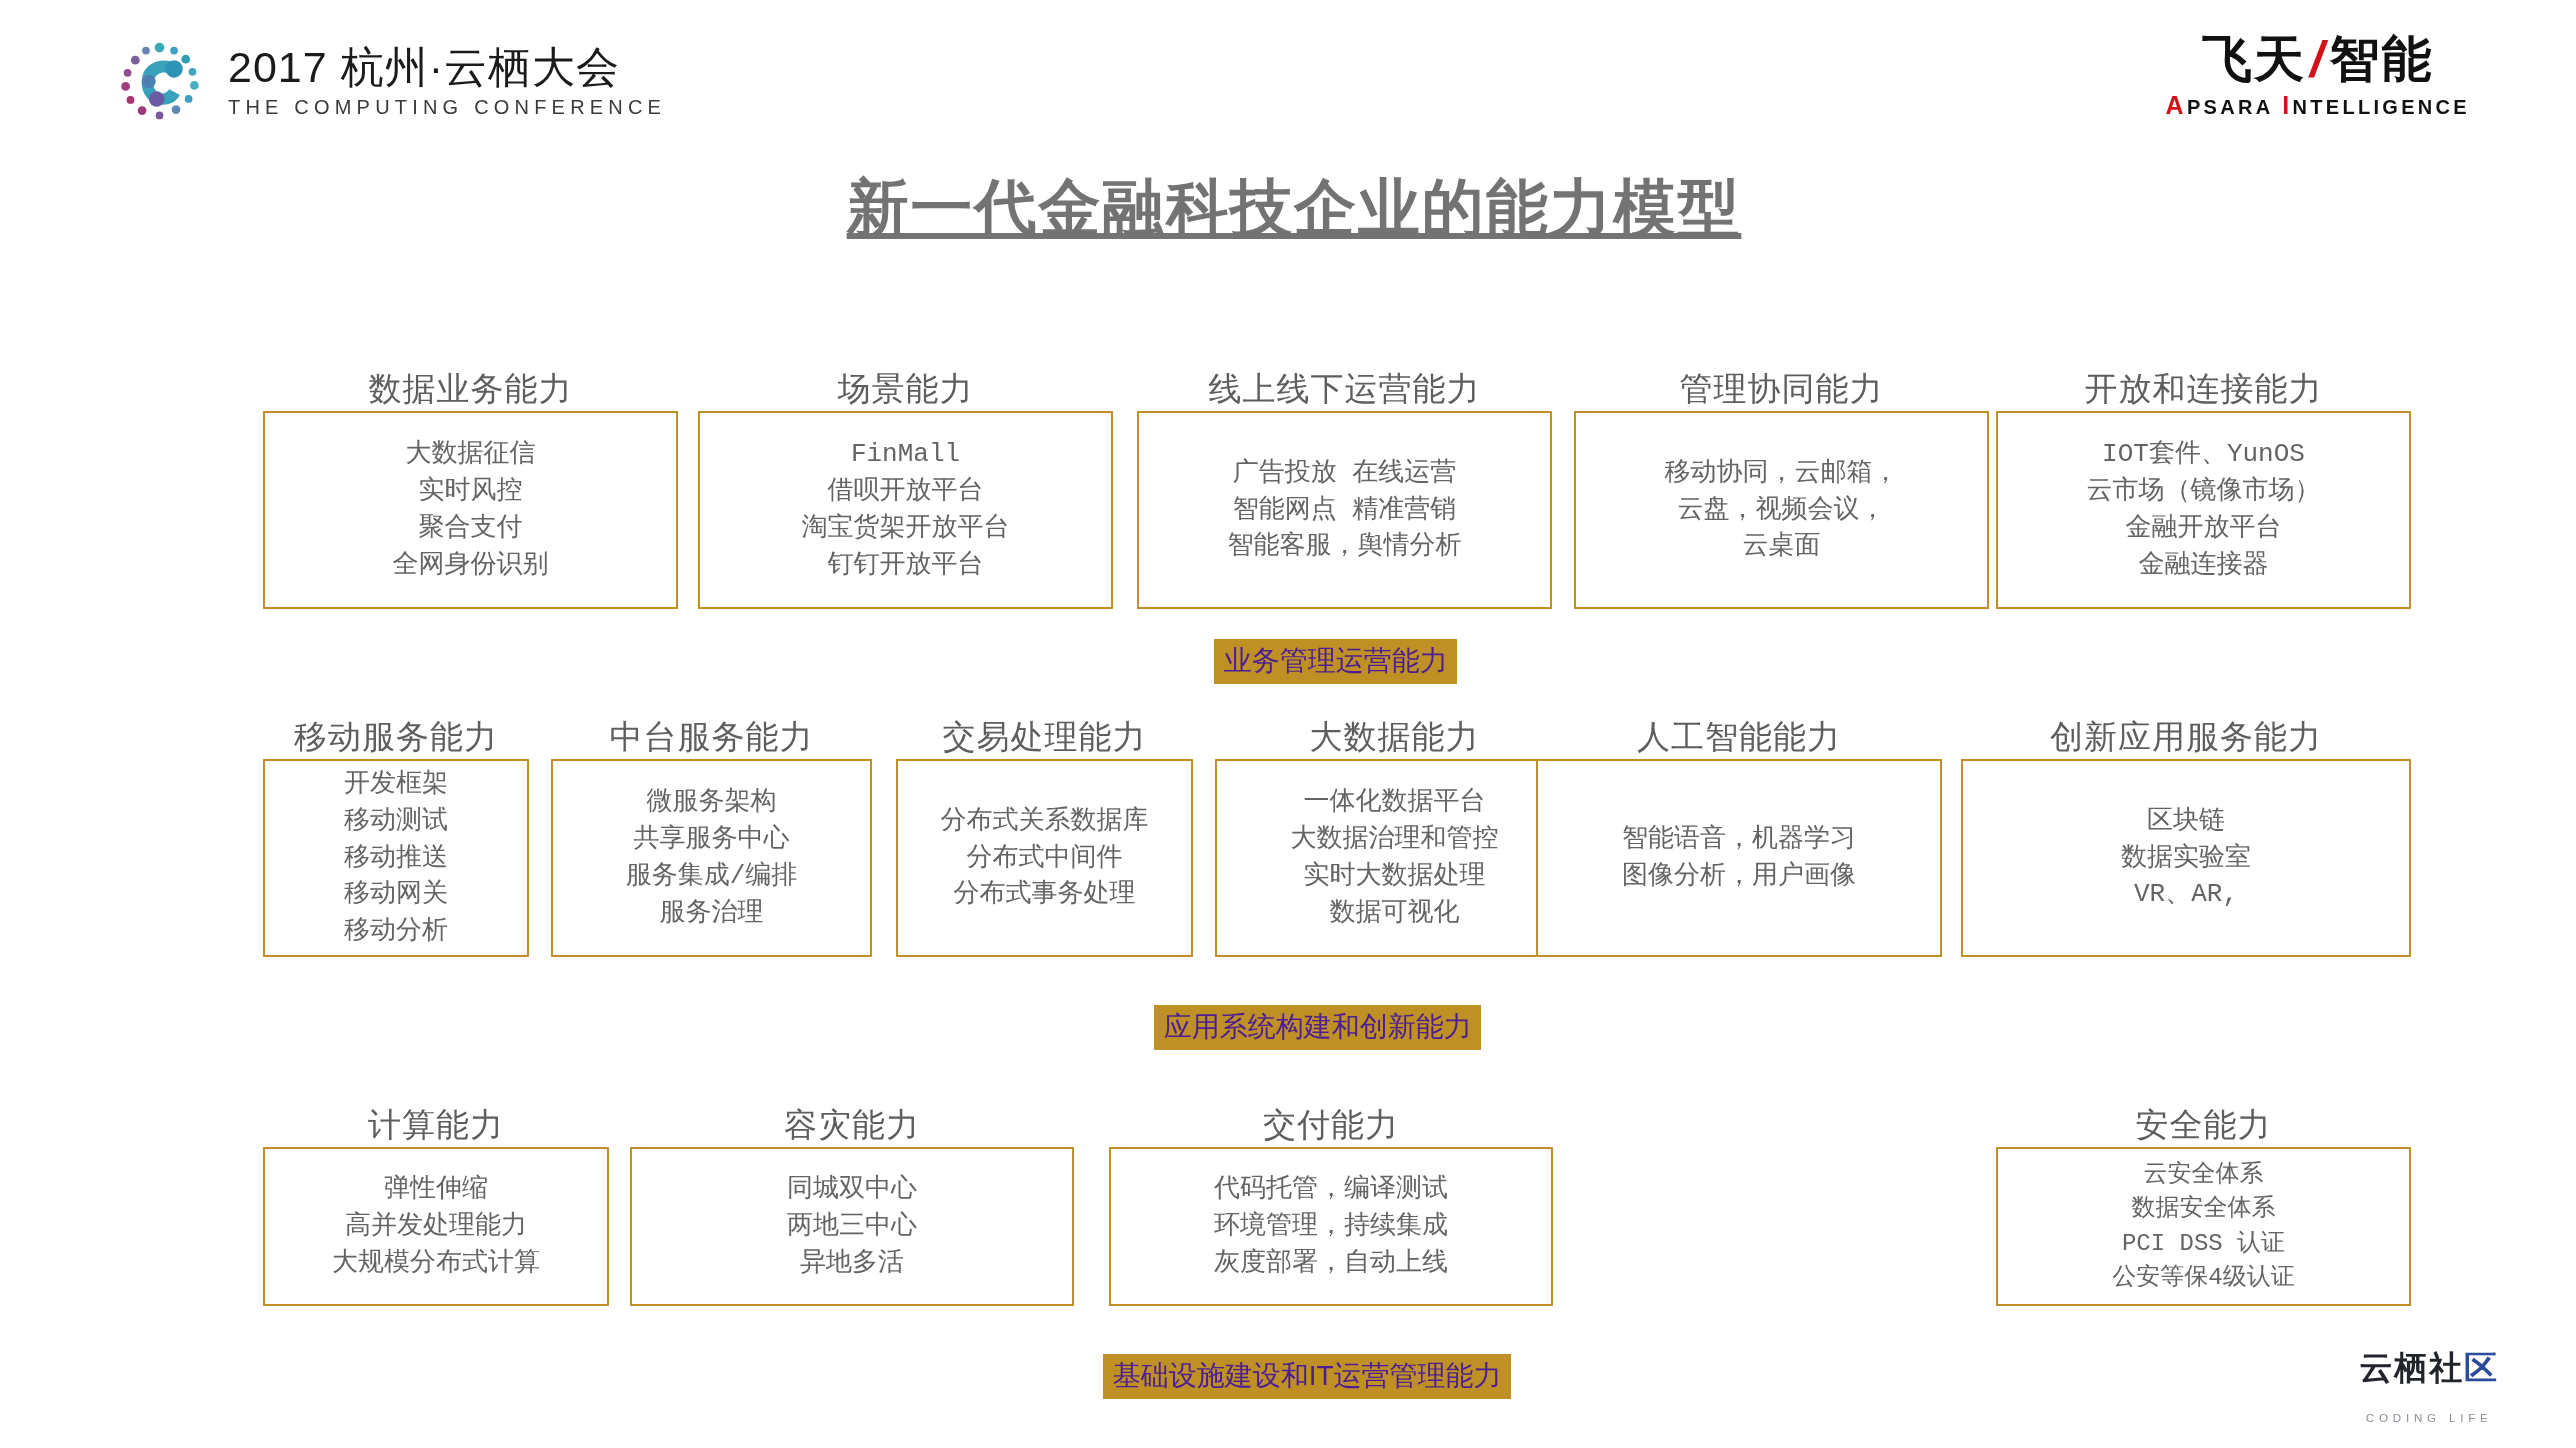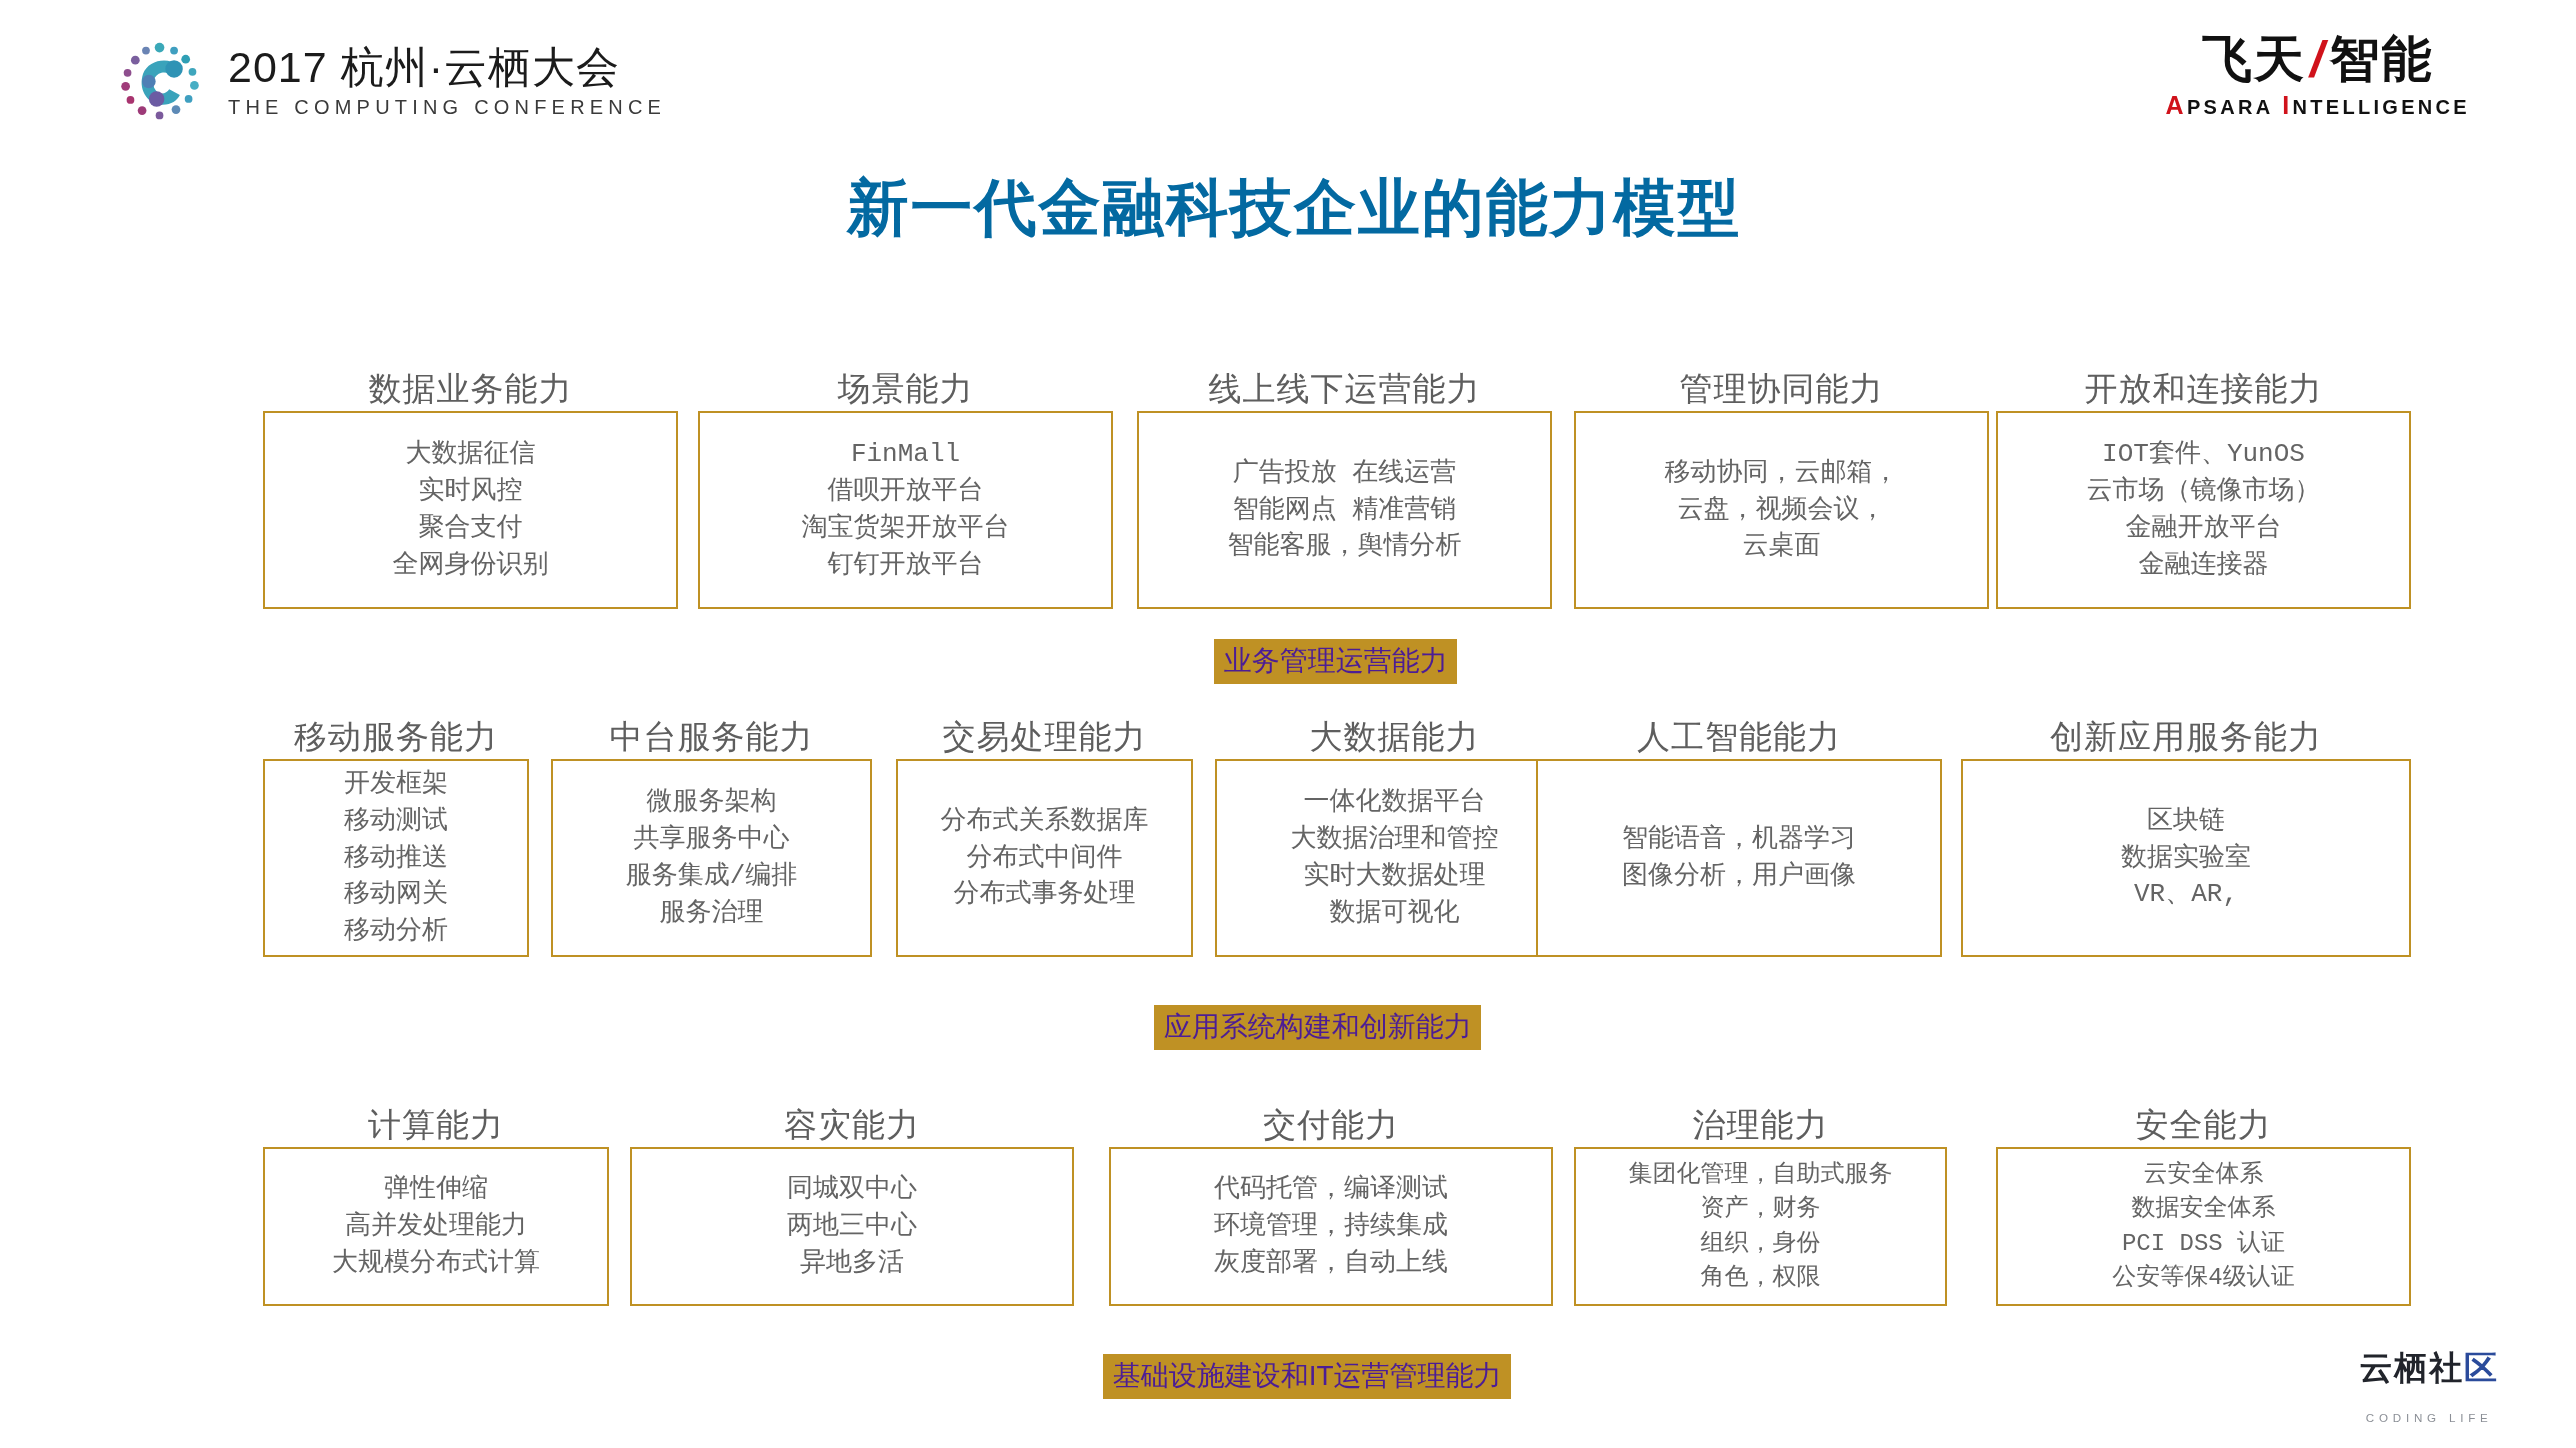--- a/index.html
+++ b/index.html
@@ -81,22 +81,23 @@
 
   
   .slide-title {
     position: absolute;
     left: 12px;
     right: 0;
     top: 166px;
     text-align: center;
     font-size: 62px;
     font-weight: bold;
-    color: #0369a1;
+    color: #737373;
     letter-spacing: 1.9px;
+    text-decoration: underline;
   }
 
   
   .row {
     position: absolute;
     left: 0;
     right: 0;
     font-family: Liberation Mono, monospace;
   }
   .row-cells {
@@ -360,29 +361,20 @@
 
       <div class="cell" style="left:1109px;width:444px">
         <div class="cell-head">交付能力</div>
         <div class="cell-box" style="height:159px">
           <div class="li">代码托管，编译测试</div>
           <div class="li">环境管理，持续集成</div>
           <div class="li">灰度部署，自动上线</div>
         </div>
       </div>
 
-      <div class="cell" style="left:1574px;width:373px">
-        <div class="cell-head">治理能力</div>
-        <div class="cell-box" style="height:159px">
-          <div class="li" style="font-size:24px">集团化管理，自助式服务</div>
-          <div class="li" style="font-size:24px">资产，财务</div>
-          <div class="li" style="font-size:24px">组织，身份</div>
-          <div class="li" style="font-size:24px">角色，权限</div>
-        </div>
-      </div>
 
       <div class="cell" style="left:1996px;width:415px">
         <div class="cell-head">安全能力</div>
         <div class="cell-box" style="height:159px">
           <div class="li" style="font-size:24px">云安全体系</div>
           <div class="li" style="font-size:24px">数据安全体系</div>
           <div class="li" style="font-size:24px">PCI DSS 认证</div>
           <div class="li" style="font-size:24px">公安等保4级认证</div>
         </div>
       </div>

